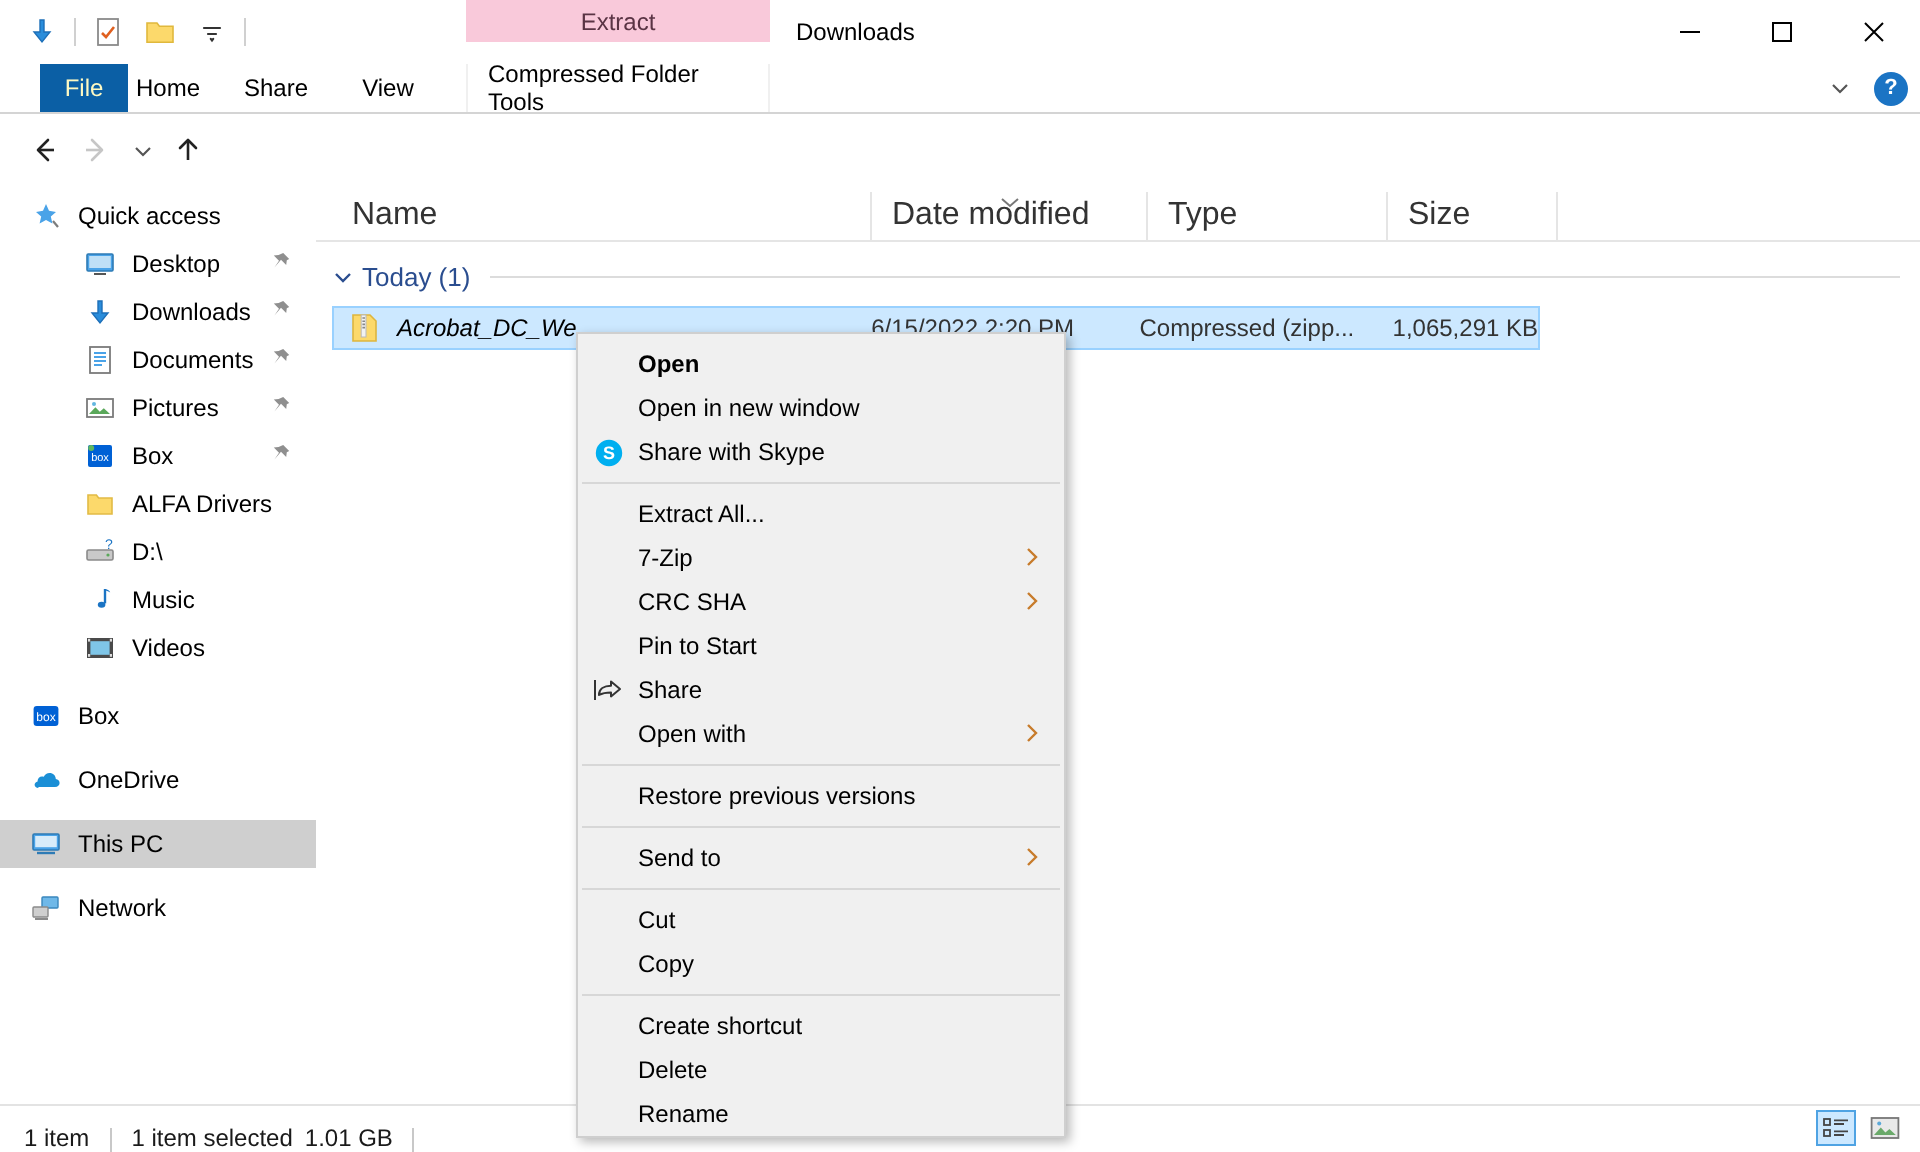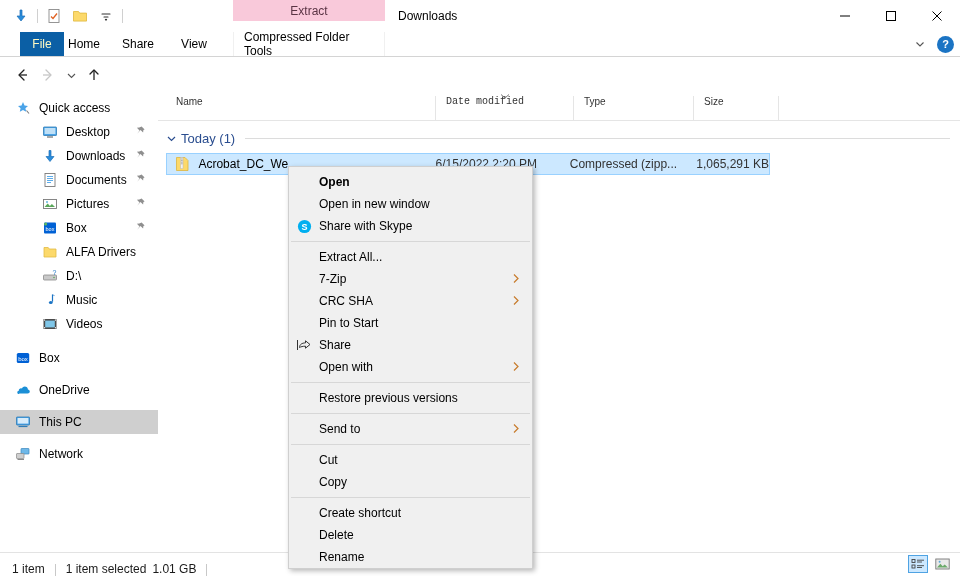--- a/index.html
+++ b/index.html
@@ -117,45 +117,45 @@
   .nav-label { white-space: nowrap; }
   .pin { position: absolute; right: 12px; top: 5px; width: 12px; height: 12px; }
 
   
   .content { position: absolute; left: 158px; top: 96px; width: 802px; height: 456px; background: #fff; }
   .colhead {
     position: absolute; left: 0; top: 0; width: 802px; height: 25px;
     border-bottom: 1px solid #e5e5e5; display: flex; align-items: center;
   }
   .col {
-    height: 25px; display: flex; align-items: flex-start; font-size: 10px; color: #333;
+    height: 25px; display: flex; align-items: center; font-size: 16px; color: #333;
     padding-left: 10px; border-left: 1px solid #e5e5e5; position: relative;
   }
   .col:first-child { border-left: 0; }
   .col-name { width: 277px; padding-left: 18px; }
-  .col-date { width: 138px; font-family: Liberation Mono, monospace; }
+  .col-date { width: 138px; }
   .col-type { width: 120px; }
   .col-size { width: 85px; }
   .col-rest { flex: 1; }
   .sort-caret {
     position: absolute; left: 50%; top: -4px; transform: translateX(-50%); color: #666;
   }
   .group-head {
     position: absolute; left: 8px; top: 31px; width: 790px; height: 22px;
     display: flex; align-items: center; color: #2a4d8f; font-size: 13px;
   }
   .group-chev { margin-right: 4px; color: #2a4d8f; display: flex; align-items: center; }
   .group-rule { flex: 1; height: 1px; background: #dcdcdc; margin-left: 10px; margin-right: 6px; }
   .file-row {
     position: absolute; left: 8px; top: 57px; width: 604px; height: 22px;
     background: #cce8ff; border: 1px solid #99d1ff; display: flex; align-items: center;
   }
   .file-ico { width: 20px; display: flex; align-items: center; justify-content: center; margin-left: 6px; margin-right: 6px; }
   .cell { font-size: 12px; color: #333; white-space: nowrap; overflow: hidden; }
-  .cell-name { width: 244px; color: #000; }
+  .cell-name { width: 244px; color: #000; font-style: italic; }
   .cell-date { width: 138px; }
   .cell-type { width: 120px; }
   .cell-size { width: 85px; text-align: right; }
 
   
   .list-divider { position: absolute; left: 158px; top: 96px; width: 1px; height: 456px; background: #e8e8e8; }
 
   
   .ctxmenu {
     position: absolute; left: 288px; top: 166px; width: 245px;

